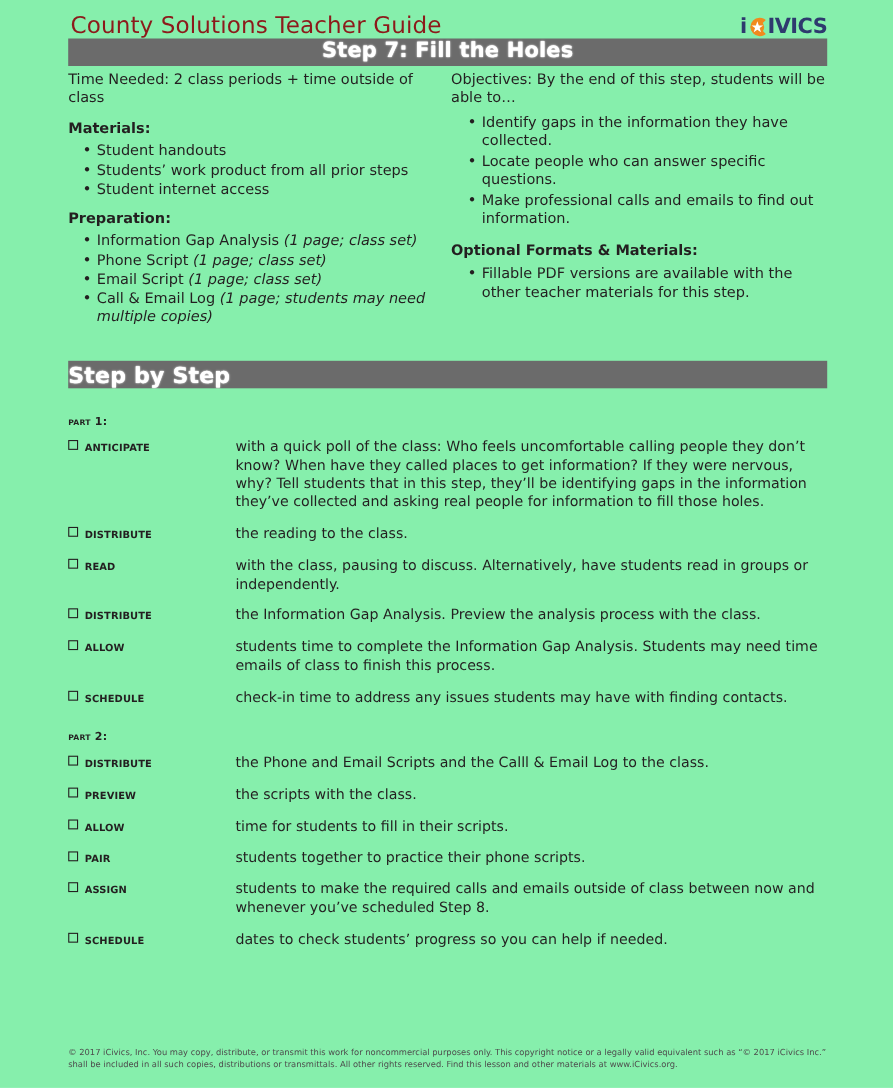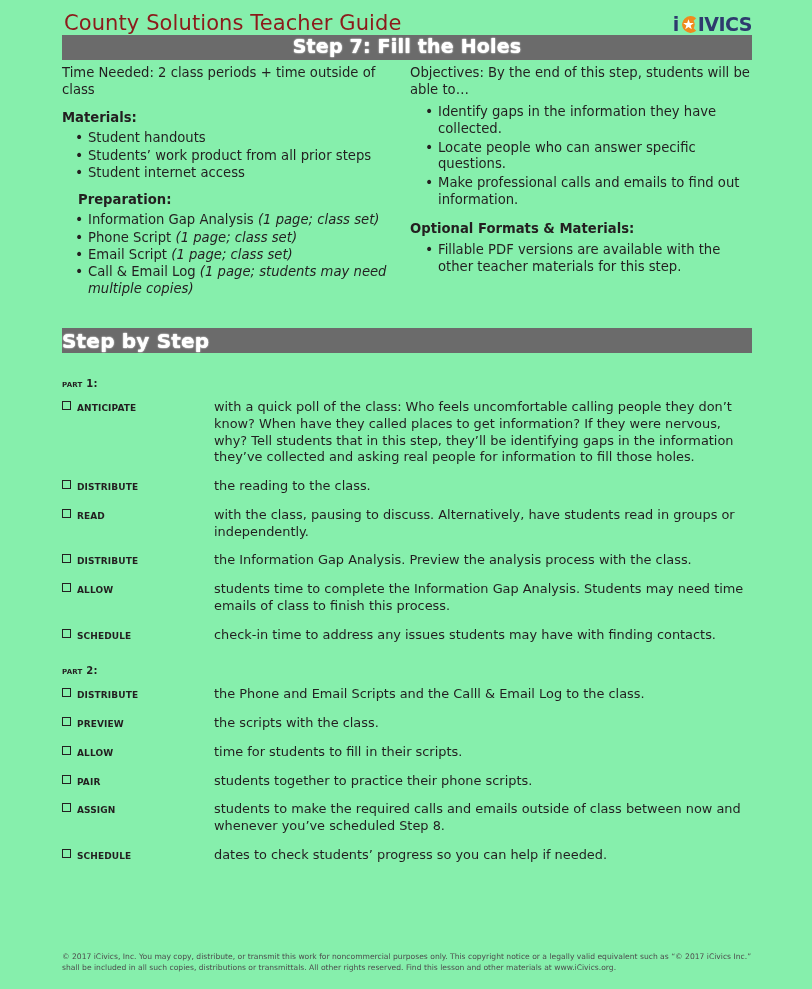--- a/index.html
+++ b/index.html
@@ -81,21 +81,21 @@
     font-size: 13.2px;
     line-height: 1.30;
     color: #231f20;
   }
   .col-left { width: 348px; padding-right: 14px; }
   .col-right { width: 342px; }
 
   .lbl { font-weight: normal; }
   .para { margin: 0 0 0 0; }
   .blk-head { font-weight: bold; margin-top: 11px; }
-  .blk-head.tight { margin-top: 9px; margin-left: 16px; }
+  .blk-head.tight { margin-top: 9px; }
 
   ul.bul {
     margin: 4px; padding: 0 0 0 22px;
     list-style: none;
   }
   ul.bul > li {
     position: relative;
     margin: 0.5px 0 0.5px 0;
     line-height: 1.28;
   }

